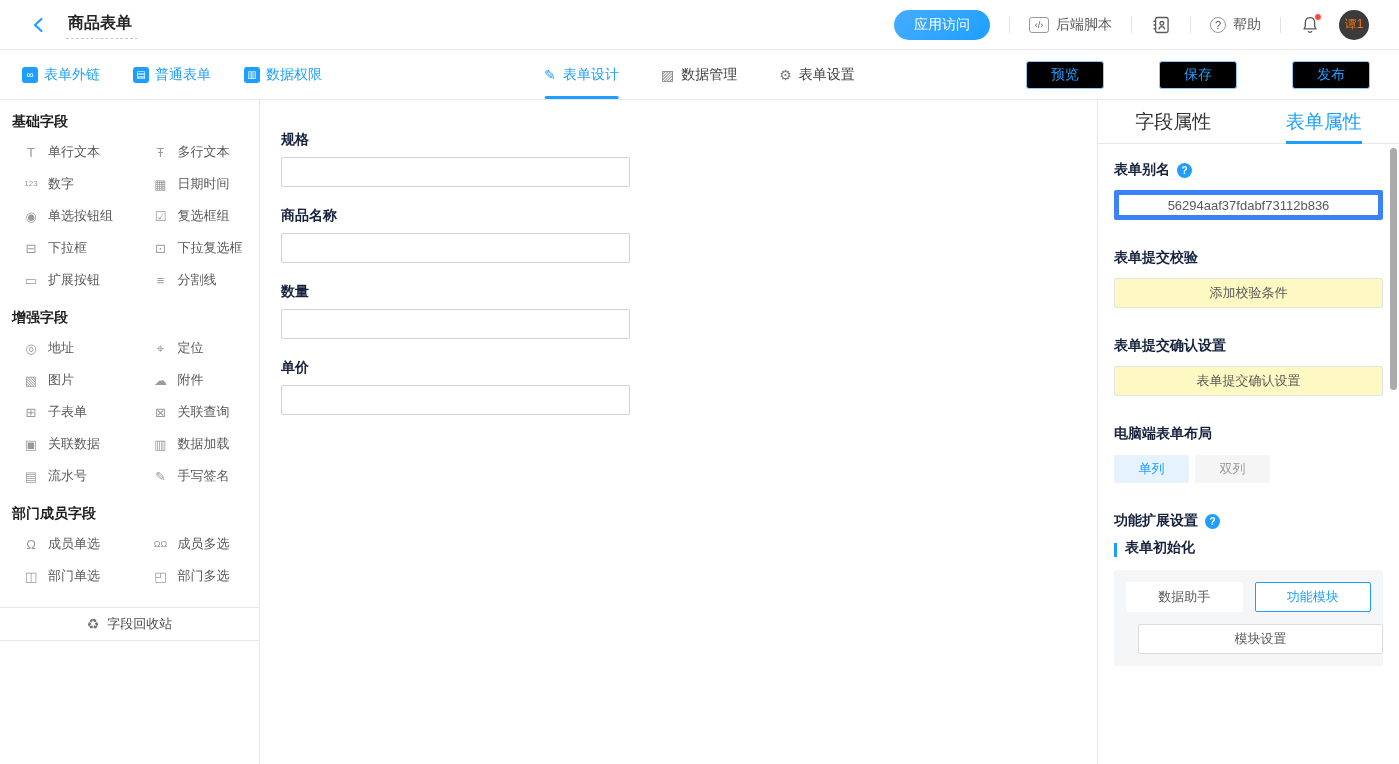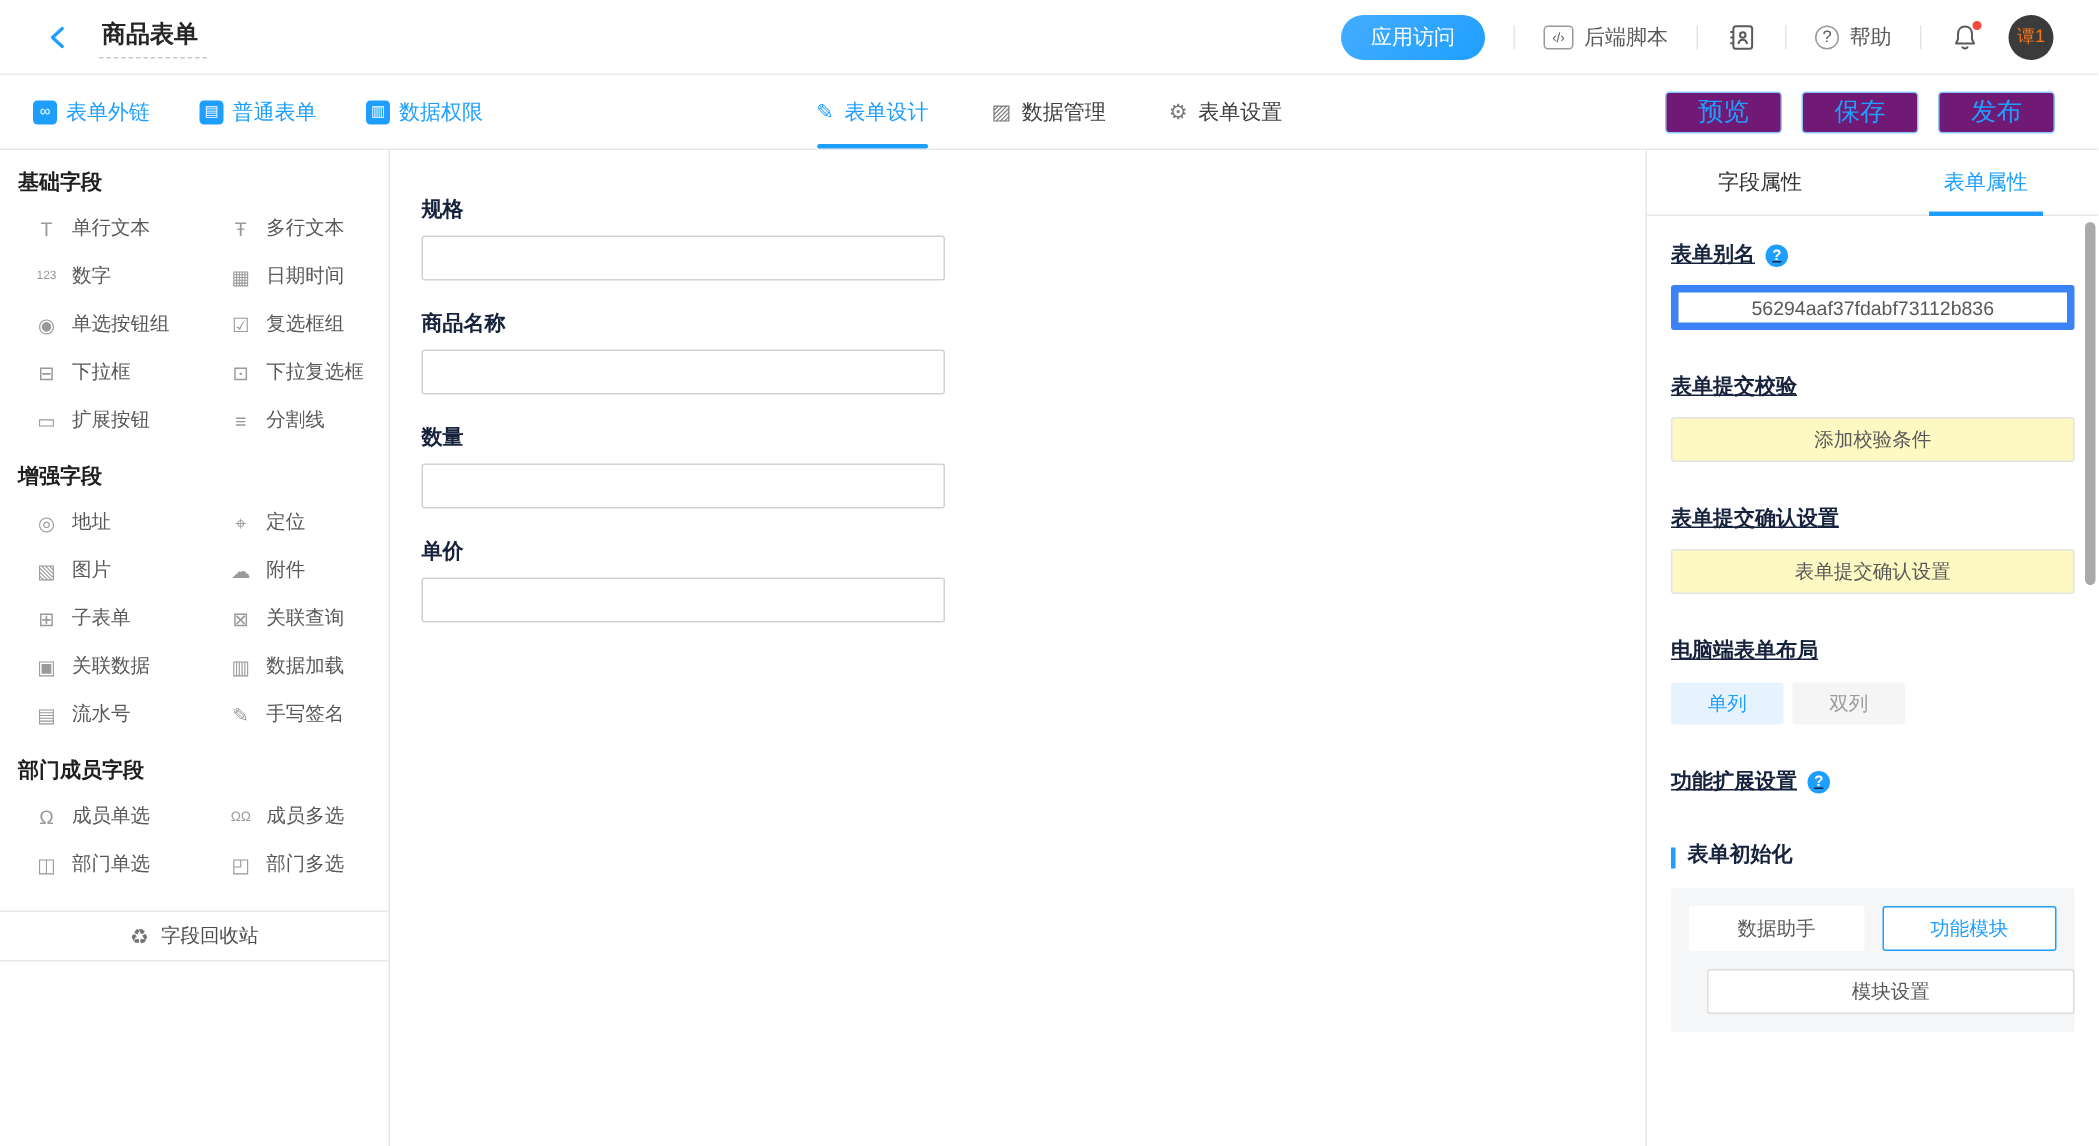--- a/index.html
+++ b/index.html
@@ -32,22 +32,22 @@
   .tb-link { display:flex; align-items:center; gap:6px; font-size:14px; color:var(--accent,#1e9fff); cursor:pointer; }
   .sq-icon { width:16px; height:16px; border-radius:3px; background:var(--accent,#1e9fff); color:#fff;
     display:inline-flex; align-items:center; justify-content:center; font-size:10px; line-height:1; }
   .tb-tabs { position:absolute; left:50%; top:0; transform:translateX(-50%); height:100%; display:flex; gap:42px; }
   .t-tab { display:flex; align-items:center; gap:7px; font-size:14px; color:#404040; cursor:pointer; position:relative; }
   .t-tab .t-ico { color:#7a7a7a; font-size:14px; }
   .t-tab.active { color:var(--accent,#1e9fff); }
   .t-tab.active .t-ico { color:var(--accent,#1e9fff); }
   .t-tab.active::after { content:""; position:absolute; left:0; right:0; bottom:0; height:3px; background:var(--accent,#1e9fff); border-radius:2px; }
   .tb-actions { margin-left:auto; margin-right:29px; display:flex; gap:13px; }
-  .ghost-btn { width:78px; height:28px; background:#701a75; border:1px solid #8fc8ff; border-radius:3px;
-    color:var(--accent,#1e9fff); font-size:17px; cursor:pointer; }
+  .ghost-btn { width:78px; height:28px; background:#000000; border:1px solid #8fc8ff; border-radius:3px;
+    color:var(--accent,#1e9fff); font-size:14px; cursor:pointer;margin-left:42px; }
 
   
   .body { display:flex; height:664px; }
 
   
   .sidebar { width:260px; border-right:1px solid #e8e8e8; background:#fff; flex:none; }
   .s-title { margin:13px 0 5px 12px; font-size:14px; font-weight:bold; color:#1f1f1f; }
   .s-grid { display:grid; grid-template-columns:1fr 1fr; }
   .s-item { height:32px; display:flex; align-items:center; gap:8px; padding-left:22px; font-size:13px; color:#595959; cursor:grab; }
   .s-icon { width:18px; flex:none; text-align:center; color:#9a9a9a; font-size:13px; line-height:1; }
@@ -57,39 +57,39 @@
 
   
   .canvas { flex:1; padding:31px 0 0 21px; background:#fff; overflow:hidden; }
   .fld { margin-bottom:20px; cursor:pointer; }
   .fld-label { font-size:14px; font-weight:bold; color:#17233d; margin-bottom:8px; }
   .fld-input { width:349px; height:30px; border:1px solid #d2d2d2; border-radius:2px; background:#fff; font-size:13px; padding:0 8px; color:#333; }
 
   
   .panel { width:302px; border-left:1px solid #e8e8e8; position:relative; flex:none; background:#fff; }
   .p-tabs { height:44px; display:flex; border-bottom:1px solid #e8e8e8; }
-  .p-tab { flex:1; display:flex; align-items:center; justify-content:center; font-size:14px; color:#333;
+  .p-tab { flex:1; display:flex; align-items:center; justify-content:center; font-size:19px; color:#333;
     cursor:pointer; position:relative; }
   .p-tab.active { color:var(--accent,#1e9fff); }
   .p-tab.active::after { content:""; position:absolute; bottom:-1px; left:50%; transform:translateX(-50%);
     width:76px; height:3px; background:var(--accent,#1e9fff); }
   .p-body { padding:17px 16px 0; }
-  .p-label { font-size:14px; font-weight:bold; color:#17233d; display:flex; align-items:center; gap:7px;text-decoration:underline; }
+  .p-label { font-size:14px; font-weight:bold; color:#17233d; display:flex; align-items:center; gap:7px; }
   .help-dot { width:15px; height:15px; border-radius:50%; background:var(--accent,#1e9fff); color:#fff;
     font-size:10px; display:inline-flex; align-items:center; justify-content:center; cursor:pointer; }
   .p-input { width:100%; height:30px; border:5px solid #3b82f6; border-radius:2px; margin-top:11px;
     font-size:13px; color:#595959; padding:0 15px;text-align:center; }
   .p-btn { width:100%; height:30px; margin-top:11px; background:#fef9c3; border:1px solid #e3e3e3;
     border-radius:2px; color:#595959; font-size:13px; cursor:pointer; }
   .p-sec { margin-top:29px; }
   .toggle-row { display:flex; gap:6px; margin-top:12px; }
   .toggle { width:75px; height:28px; display:flex; align-items:center; justify-content:center;
     background:#f5f5f5; color:#9a9a9a; font-size:13px; border-radius:2px; cursor:pointer; }
   .toggle.active { background:var(--accent-soft,#e6f3ff); color:var(--accent,#1e9fff); }
-  .sub-hd { margin-top:31px; display:flex; align-items:flex-end; }
+  .sub-hd { margin-top:9px; display:flex; align-items:flex-end; }
   .sub-hd .bar { width:3px; height:14px; background:var(--accent,#1e9fff); margin-right:8px; }
   .sub-hd .txt { font-size:14px; font-weight:bold; color:#17233d; }
   .init-box { margin-top:13px; background:#f5f6f7; padding:12px; border-radius:2px; }
   .init-row { display:flex; gap:12px; }
   .init-btn { flex:1; height:30px; background:#fff; border:1px solid #fff; border-radius:2px; color:#595959; font-size:13px; cursor:pointer; }
   .init-btn.active { border:1px solid var(--accent,#1e9fff); color:var(--accent,#1e9fff); }
   .module-btn { width:100%; height:30px; margin-top:12px; background:#fff; border:1px solid #dcdcdc;
     border-radius:2px; color:#595959; font-size:13px; cursor:pointer;margin-left:12px; }
   .scroll-thumb { position:absolute; right:2px; top:48px; width:7px; height:242px; background:#aaa; border-radius:4px; cursor:pointer; }
 </style>

